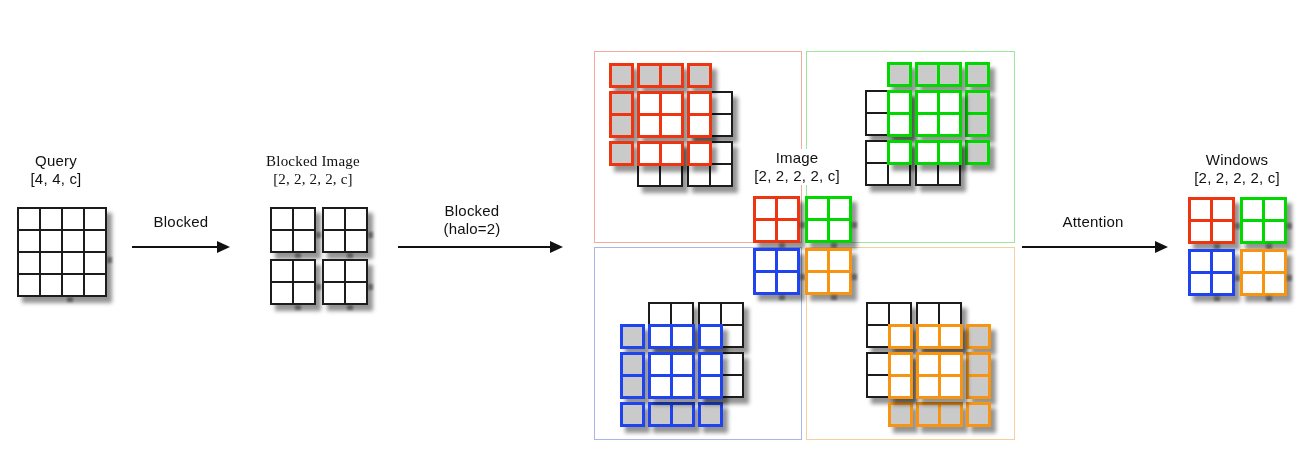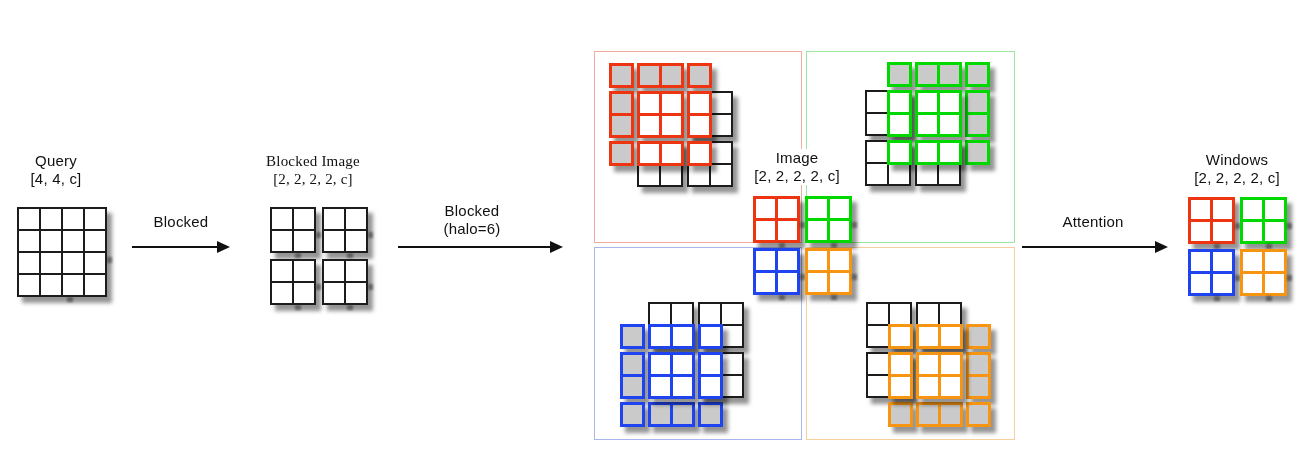--- a/index.html
+++ b/index.html
@@ -47,21 +47,21 @@
     <div>Blocked</div>
   </div>
 
   <div class="lbl" style="left:313px; top:152px;font-family:Liberation Serif, serif;">
     <div>Blocked Image</div>
     <div>[2, 2, 2, 2, c]</div>
   </div>
 
   <div class="lbl" style="left:472px; top:202px;">
     <div>Blocked</div>
-    <div>(halo=6)</div>
+    <div>(halo=2)</div>
   </div>
 
 
   <div class="lbl bg" style="left:797px; top:149px;">
     <div>Image</div>
     <div>[2, 2, 2, 2, c]</div>
   </div>
 
   <div class="lbl" style="left:1093px; top:213px;">
     <div>Attention</div>

